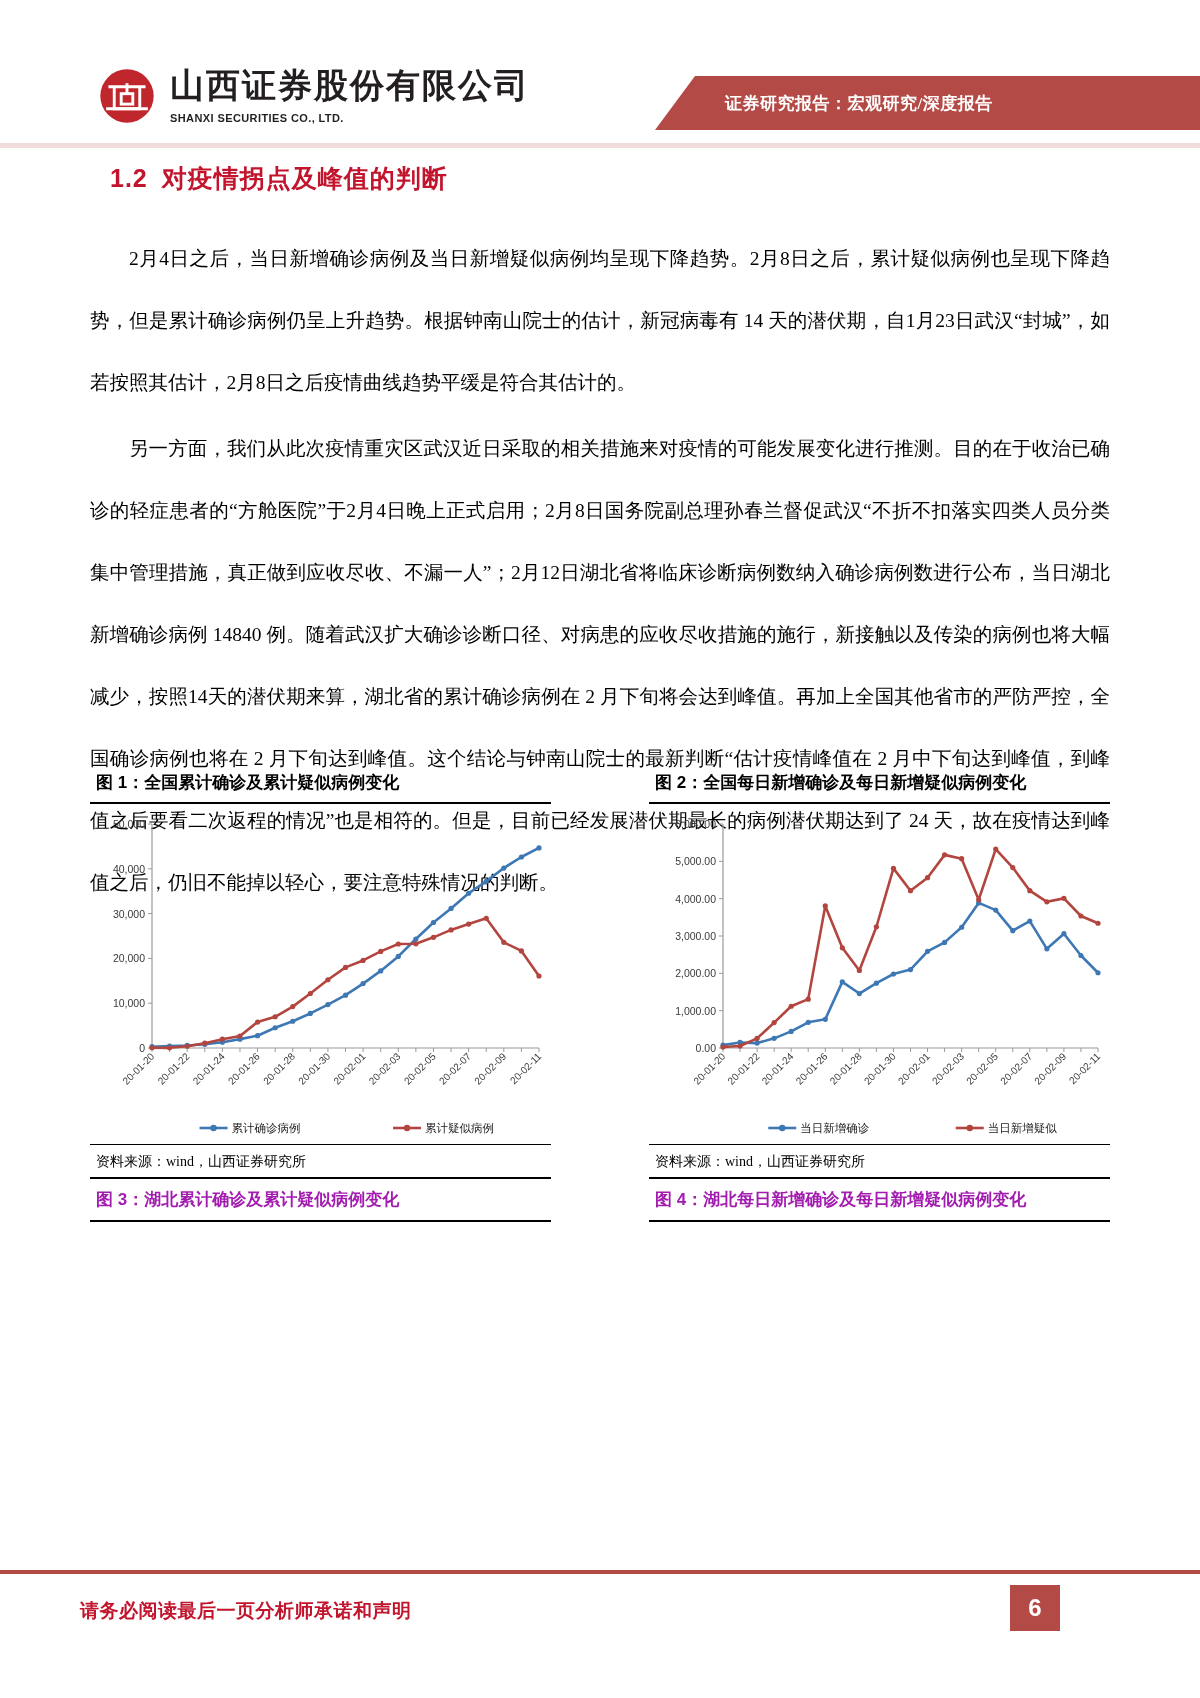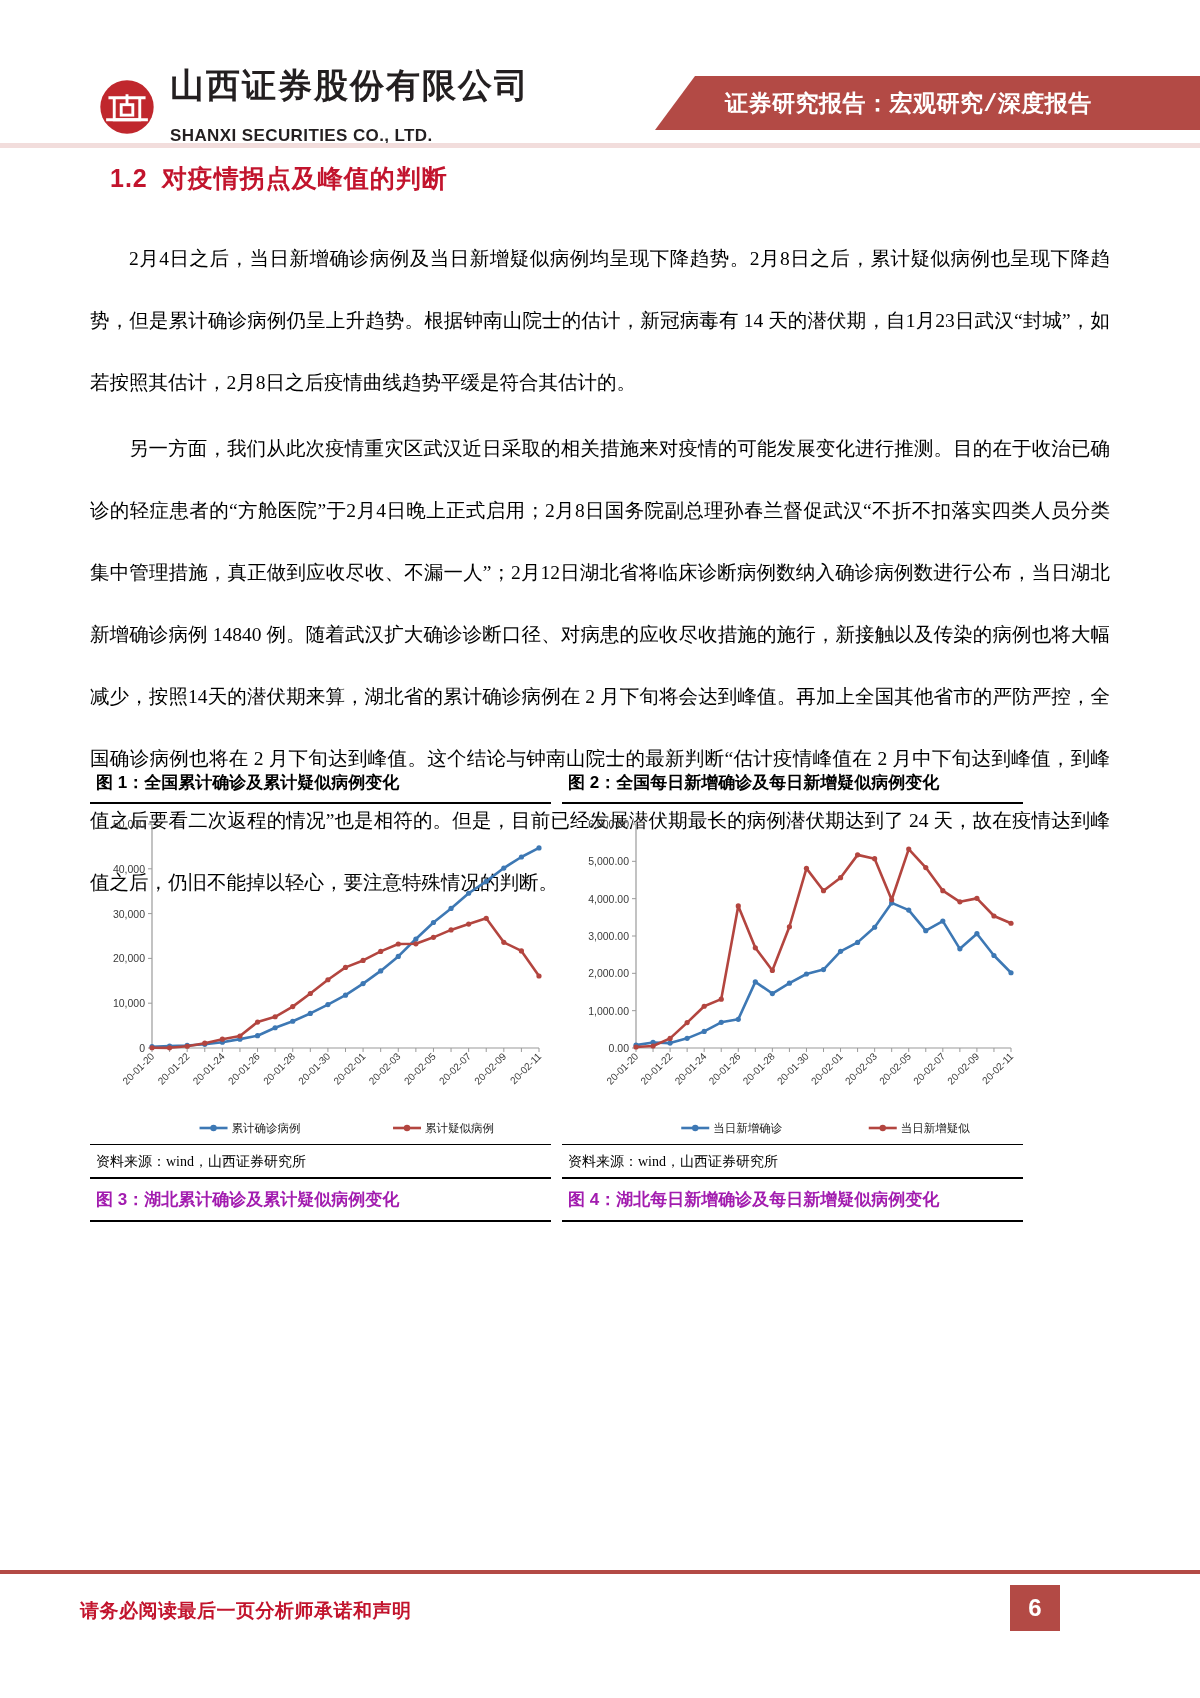--- a/index.html
+++ b/index.html
@@ -21,32 +21,32 @@
     display:flex; align-items:center; gap:14px;
   }
   .logo-mark { width:58px; height:58px; flex:0 0 58px; }
   .logo-text-cn {
     font-family:"Liberation Sans", sans-serif;
     font-size:34px; font-weight:bold; color:#231f20;
     letter-spacing:2px; line-height:1.15;
   }
   .logo-text-en {
     font-family:"Liberation Sans", sans-serif;
-    font-size:17px; font-weight:bold; color:#231f20;
-    letter-spacing:0.4px; line-height:1.3; margin-top:20px;
+    font-size:11px; font-weight:bold; color:#231f20;
+    letter-spacing:0.4px; line-height:1.3; margin-top:6px;
   }
   .banner {
     position:absolute; left:655px; top:76px; width:545px; height:54px;
     background:#b34a45;
     clip-path: polygon(40px 0, 100% 0, 100% 100%, 0 100%);
     display:flex; align-items:center;
   }
   .banner-text {
-    font-family:Liberation Mono, monospace;
-    color:#ffffff; font-size:23px; font-weight:bold;
+    font-family:Liberation Serif, serif;
+    color:#ffffff; font-size:17px; font-weight:bold;
     margin-left:70px; letter-spacing:0.5px;
   }
   .header-rule {
     position:absolute; left:0; top:143px; width:1200px; height:5px;
     background:#f2dddc;
   }
 
   
   .section-title {
     position:absolute; left:98px; top:162px;
@@ -64,21 +64,21 @@
     font-size:19.5px; color:#000000;
     line-height:62px;
     text-align:justify;
     text-justify:inter-ideograph;
     text-indent:2em;
     margin:0 0 4px 0;
   }
 
   
   .figs { position:absolute; left:90px; top:765px; width:1020px; }
-  .fig-row { display:flex; gap:11px; }
+  .fig-row { display:flex; gap:11px;justify-content:space-between; }
   .fig-col { width:461px; }
   .fig-cap {
     font-family:"Liberation Sans", sans-serif;
     font-size:17px; font-weight:bold; color:#000;
     padding:6px 4px 8px 6px;
     border-bottom:2.5px solid #000;
     white-space:nowrap;
   }
   .fig-box { border-bottom:1.5px solid #000; padding:6px 0 4px 0; }
   .fig-src {

